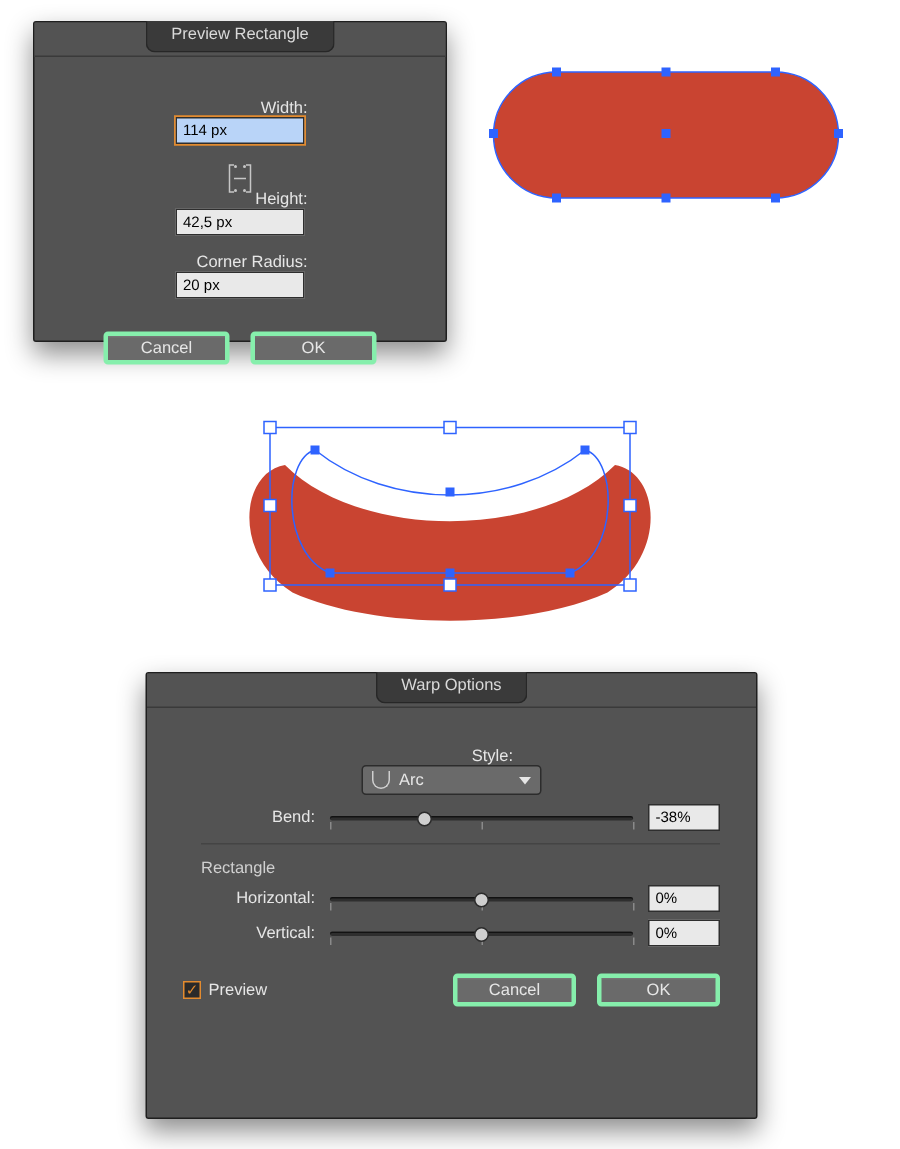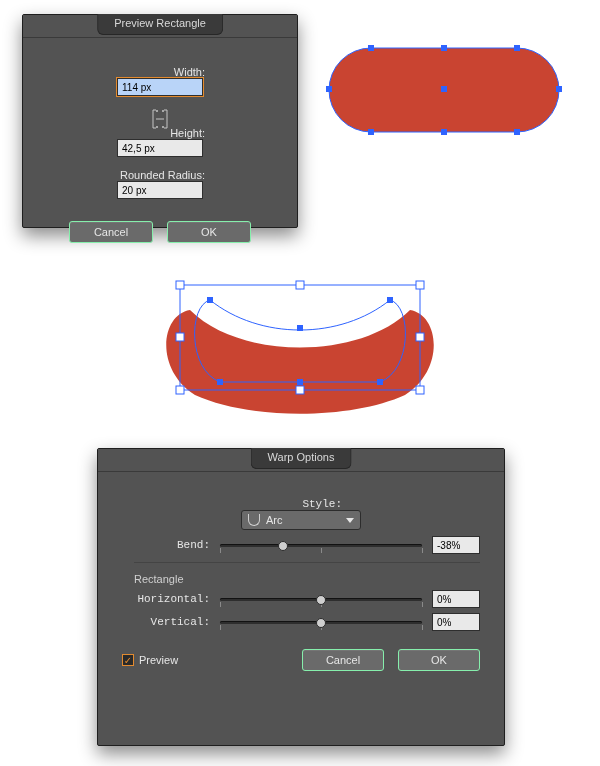--- a/index.html
+++ b/index.html
@@ -63,21 +63,21 @@
     height: 18px;
     box-sizing: border-box;
   }
   .textfield.active {
     background: #b9d4f8;
     outline: 1px solid #e38b2f;
     box-shadow: 0 0 0 1px #e38b2f;
   }
   .btn {
     background: #6a6a6a;
-    border: 1px solid #86efac;
+    border: 3px solid #86efac;
     color: #e6e6e6;
     font-size: 11px;
     height: 22px;
     box-sizing: border-box;
     border-radius: 3px;
     display: inline-flex;
     align-items: center;
     justify-content: center;
     cursor: pointer;
     box-shadow: inset 0 1px 0 rgba(255,255,255,.08);
@@ -119,21 +119,21 @@
   #preview2 { position:absolute; left:150px; top:260px; width:300px; height:170px; }
 
   
   #dlg-warp {
     left: 97px;
     top: 448px;
     width: 406px;
     height: 296px;
   }
   #dlg-warp .body { padding: 20px 24px 14px 24px; }
-  #dlg-warp .lbl { width: 88px; font-family: Liberation Mono, monospace; }
+  #dlg-warp .lbl { width: 88px; }
 
   .select {
     background:#6a6a6a;
     border:1px solid #2c2c2c;
     color:#e6e6e6;
     font-size:11px;
     height:20px;
     box-sizing:border-box;
     display:flex;
     align-items:center;
@@ -206,21 +206,21 @@
             <circle cx="13" cy="19" r="1" fill="#c6c6c6"></circle>
           </svg>
       </span>
     </div>
     <div class="form-row">
       <span class="lbl">Height:</span>
       <input class="textfield" value="42,5 px" style="">
       <span style="width:24px;"></span>
     </div>
     <div class="form-row" style="margin-top:12px;">
-      <span class="lbl">Rounded Radius:</span>
+      <span class="lbl">Corner Radius:</span>
       <input class="textfield" value="20 px" style="">
       <span style="width:24px;"></span>
     </div>
     <div class="buttons">
       <div class="btn">Cancel</div>
       <div class="btn">OK</div>
     </div>
   </div>
 </div>
 

